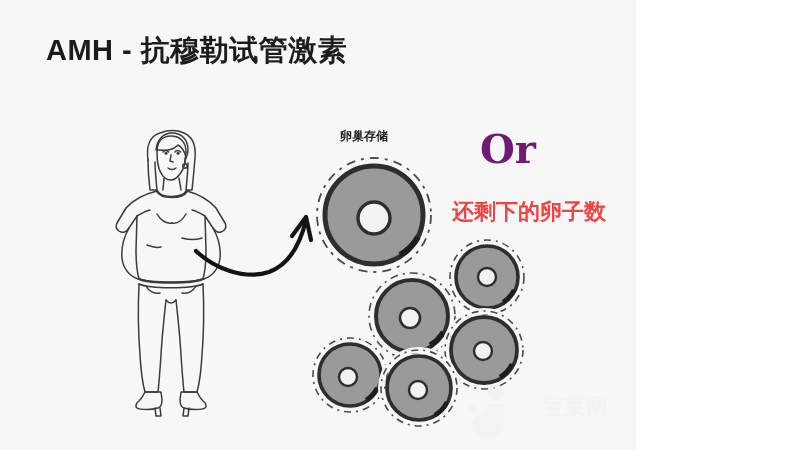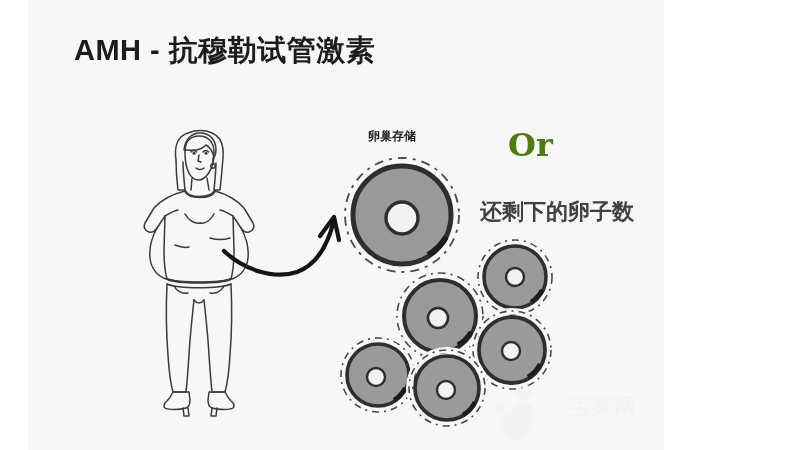--- a/index.html
+++ b/index.html
@@ -8,21 +8,20 @@
     padding: 0;
     background: #ffffff;
   }
   #slide {
     position: relative;
     width: 636px;
     height: 450px;
     background: #f7f7f8;
     overflow: hidden;
     font-family: "Liberation Sans", "DejaVu Sans", sans-serif;
-    margin-left: 28px;
     -webkit-font-smoothing: antialiased;
   }
 
   
   #title {
     position: absolute;
     left: 46px;
     top: 33px;
     font-size: 29px;
     font-weight: 700;
@@ -40,33 +39,33 @@
     font-size: 12px;
     font-weight: 700;
     color: #1f1f1f;
     white-space: nowrap;
   }
   #or-text {
     position: absolute;
     left: 480px;
     top: 129px;
     font-family: "DejaVu Serif", "Liberation Serif", serif;
-    font-size: 32px;
-    font-weight: 700;
-    color: #4d7c0f;
+    font-size: 40px;
+    font-weight: 700;
+    color: #701a75;
     letter-spacing: 0px;
     line-height: 1;
   }
   #eggs-left-text {
     position: absolute;
     left: 452px;
     top: 197px;
     font-size: 22px;
     font-weight: 700;
-    color: #404040;
+    color: #ef4444;
     white-space: nowrap;
   }
 
   
   .layer {
     position: absolute;
     left: 0;
     top: 0;
     width: 800px;
     height: 450px;

